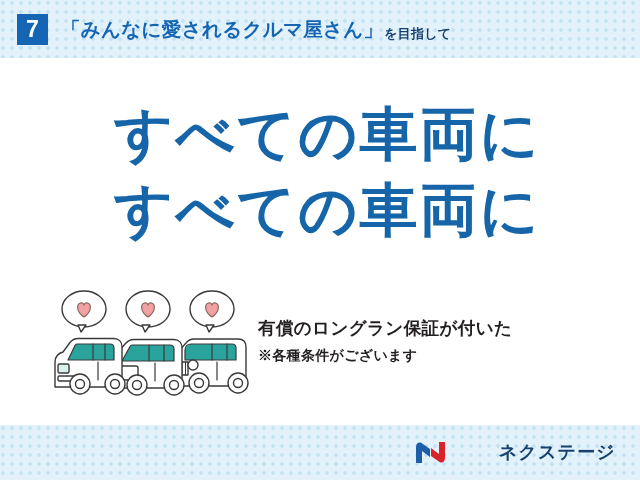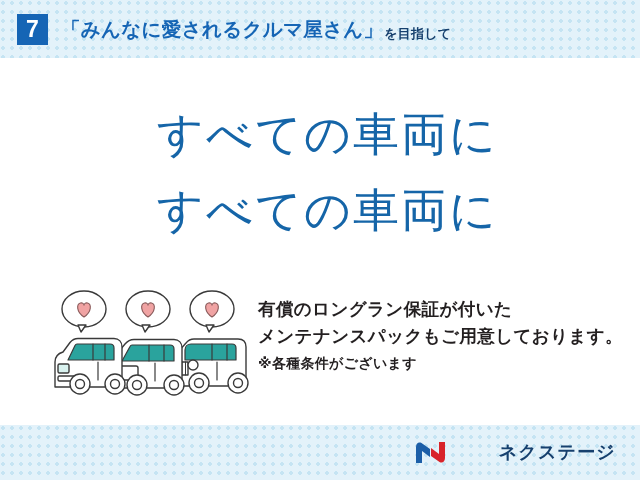--- a/index.html
+++ b/index.html
@@ -85,22 +85,22 @@
   
   .headline {
     position: absolute;
     top: 96px;
     left: 0;
     width: 640px;
     text-align: center;
   }
   .headline-line {
     color: #1565a8;
-    font-weight: normal;
-    font-size: 46px;
+    font-weight: bold;
+    font-size: 58px;
     line-height: 76px;
     letter-spacing: 2px;
     white-space: nowrap;
     padding-left: 15px;
   }
 
   
   .mid {
     position: absolute;
     top: 288px;
@@ -115,22 +115,23 @@
     width: 205px;
     height: 110px;
   }
   .cars-wrap svg {
     display: block;
   }
 
   .body-copy {
     position: absolute;
     left: 258px;
-    top: 8px;
+    top: 28px;
     width: 370px;
+    font-family: Liberation Mono, monospace;
   }
   .body-line {
     color: #231f20;
     font-size: 17.5px;
     font-weight: bold;
     line-height: 27px;
     letter-spacing: 0.4px;
     white-space: nowrap;
   }
   .body-line.note {
@@ -266,21 +267,20 @@
             <circle cx="63" cy="96" r="4.5" fill="#ffffff" stroke="#3a3a3a"></circle>
             <line x1="46" y1="74" x2="46" y2="92" stroke="#3a3a3a" stroke-width="1.2"></line>
           </g>
 
         </g>
       </svg>
     </div>
 
     <div class="body-copy">
       <div class="body-line">有償のロングラン保証が付いた</div>
-      <div class="body-line">メンテナンスパックもご用意しております。</div>
       <div class="body-line note">※各種条件がございます</div>
     </div>
   </div>
 
   <div class="dot-band footer"></div>
   <div class="footer-logo">
     <svg class="logo-mark" viewBox="0 0 62 46" xmlns="http://www.w3.org/2000/svg">
       <path d="M2 44 L2 12 C2 5 7 1 13 4 L30 16 L30 32 L14 20 L14 44 Z" fill="#1c5fa8"></path>
       <path d="M60 2 L60 34 C60 41 55 45 49 42 L32 30 L32 14 L48 26 L48 2 Z" fill="#d8232a"></path>
     </svg>

